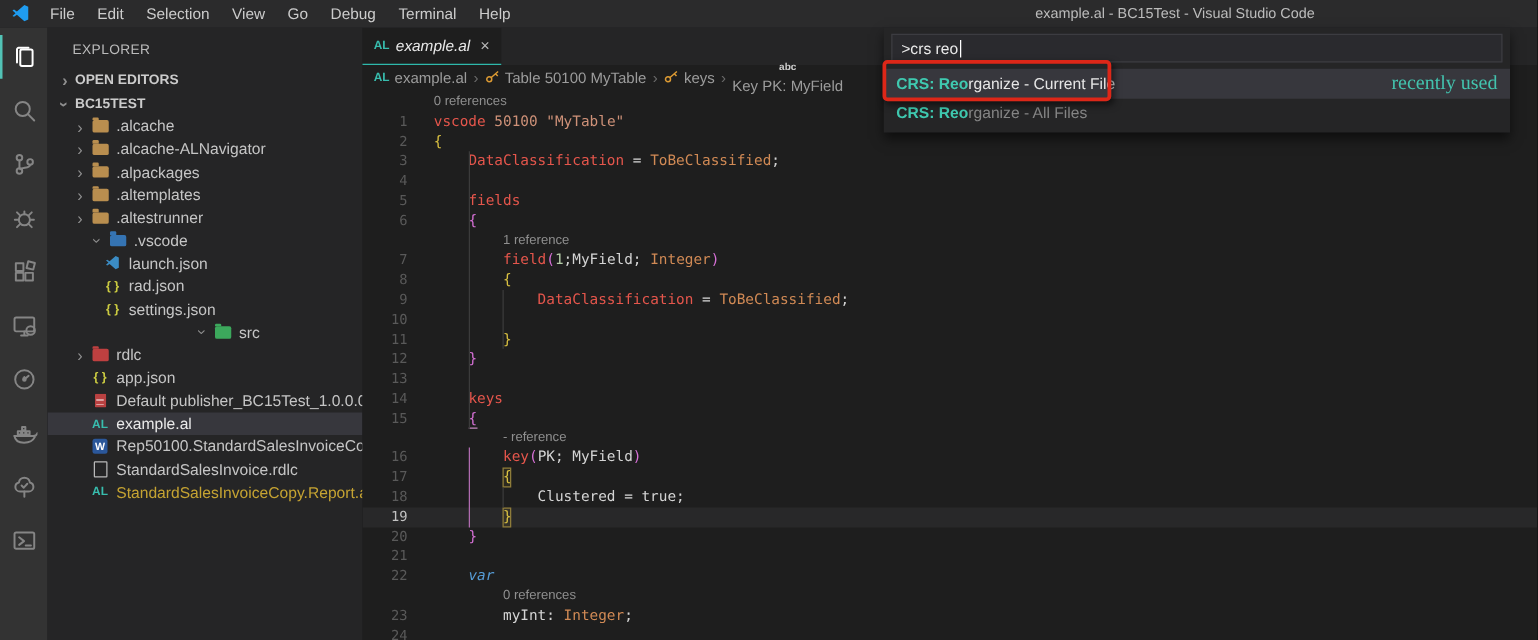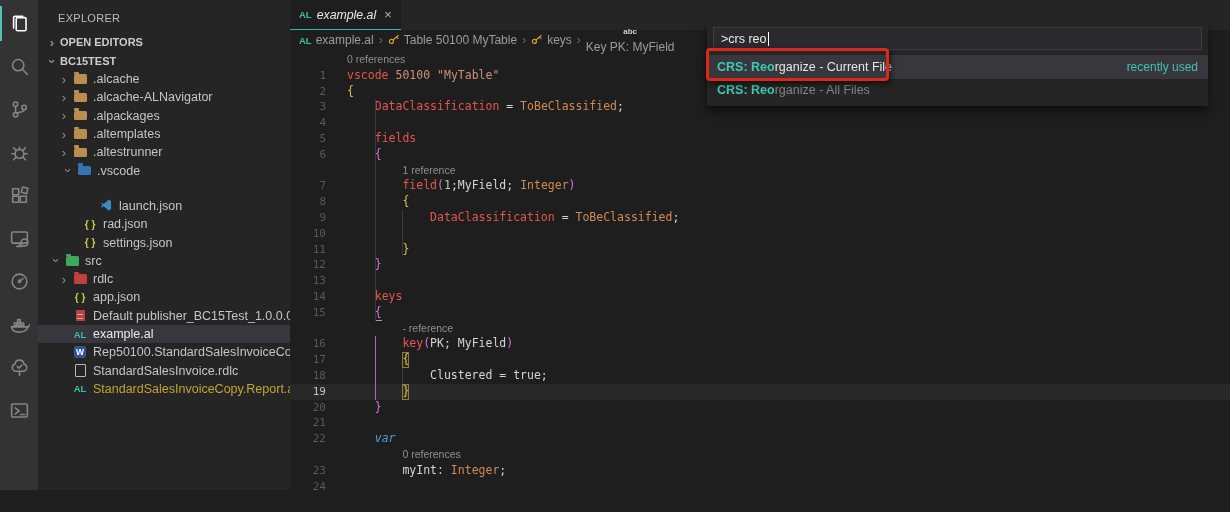--- a/index.html
+++ b/index.html
@@ -67,29 +67,45 @@
   .guide.pink{background:#b06bb0;}
   
   .qp{position:absolute;left:707px;top:22px;width:501px;background:#252526;box-shadow:0 5px 9px rgba(0,0,0,.55);z-index:10;padding-bottom:5px;}
   .qp-input{margin:5px 6px;height:21px;background:#2a2a2e;border:1px solid #3c3c41;display:flex;align-items:center;
             padding:0 7px;font-size:12.5px;color:#eaeaea;}
   .caret{display:inline-block;width:1px;height:14px;background:#ffffff;margin-left:1px;}
   .qp-item{height:24px;display:flex;align-items:center;padding:0 10px;font-size:12.5px;color:#858585;}
   .qp-item.sel{background:#37373d;color:#e6e6e6;height:24px;}
   .qp-item + .qp-item{height:22px;}
   .hl{color:#3fc9b0;font-weight:bold;}
-  .meta{margin-left:auto;color:#43c3ae;font-size:12px;}
+  .meta{margin-left:auto;color:#43c3ae;font-size:16px;font-family:Liberation Serif, serif;}
   .annotation{position:absolute;left:706px;top:48px;width:177px;height:27px;border:3px solid #dd2718;border-radius:4px;
               box-shadow:2px 3px 6px rgba(0,0,0,.55);z-index:11;pointer-events:none;}
 </style>
 </head>
 <body>
 
 <div class="window">
 
+  <div class="titlebar">
+    <svg class="logo" viewBox="0 0 16 16">
+      <path d="M10.5 1 L4.5 6.2 L2.2 4.6 L1 5.3 L3.4 7.5 L1 9.7 L2.2 10.4 L4.5 8.8 L10.5 14 L13.6 12.6 V2.4 Z" fill="#1f9cf0"></path>
+    </svg>
+    <div class="menus" id="menus">
+        <span class="menu-item">File</span>
+        <span class="menu-item">Edit</span>
+        <span class="menu-item">Selection</span>
+        <span class="menu-item">View</span>
+        <span class="menu-item">Go</span>
+        <span class="menu-item">Debug</span>
+        <span class="menu-item">Terminal</span>
+        <span class="menu-item">Help</span>
+      </div>
+    <div class="win-title">example.al - BC15Test - Visual Studio Code</div>
+  </div>
 
   <div class="body">
 
     <div class="activitybar" id="activitybar">
         <div class="ab-item active">
           <svg viewBox="0 0 16 16">
             <rect x="5.5" y="3.5" width="7.5" height="10" rx="1"></rect>
             <path d="M3.5 11.5v-8a1 1 0 0 1 1-1h6"></path>
           </svg>
         </div>
@@ -197,28 +213,28 @@
             </span>
             <span>.altemplates</span>
           </div>
           <div class="tree-row" style="padding-left: 18px;">
             <span class="chev">›</span>
             <span class="ticon">
               <span class="folder" style="background: rgb(185, 142, 79);"></span>
             </span>
             <span>.altestrunner</span>
           </div>
-          <div class="tree-row" style="padding-left: 22px;">
+          <div class="tree-row" style="padding-left: 32px;">
             <span class="chev down">›</span>
             <span class="ticon">
               <span class="folder" style="background: rgb(53, 116, 179);"></span>
             </span>
             <span>.vscode</span>
           </div>
-          <div class="tree-row" style="padding-left: 44px; margin-top: 17px;">
+          <div class="tree-row" style="padding-left: 28px;">
             <span class="chev"></span>
             <span class="ticon">
               <svg width="13" height="13" viewBox="0 0 16 16">
                 <path d="M10.5 1 L4.5 6.2 L2.2 4.6 L1 5.3 L3.4 7.5 L1 9.7 L2.2 10.4 L4.5 8.8 L10.5 14 L13.6 12.6 V2.4 Z" fill="#3b8cc4"></path>
               </svg>
             </span>
             <span>launch.json</span>
           </div>
           <div class="tree-row" style="padding-left: 28px;">
             <span class="chev"></span>
@@ -227,21 +243,21 @@
             </span>
             <span>rad.json</span>
           </div>
           <div class="tree-row" style="padding-left: 28px;">
             <span class="chev"></span>
             <span class="ticon">
               <span class="json-glyph">{ }</span>
             </span>
             <span>settings.json</span>
           </div>
-          <div class="tree-row" style="padding-left: 10px;">
+          <div class="tree-row" style="padding-left: 34px; justify-content: center;">
             <span class="chev down">›</span>
             <span class="ticon">
               <span class="folder" style="background: rgb(60, 168, 92);"></span>
             </span>
             <span>src</span>
           </div>
           <div class="tree-row" style="padding-left: 18px;">
             <span class="chev">›</span>
             <span class="ticon">
               <span class="folder" style="background: rgb(191, 64, 64);"></span>

